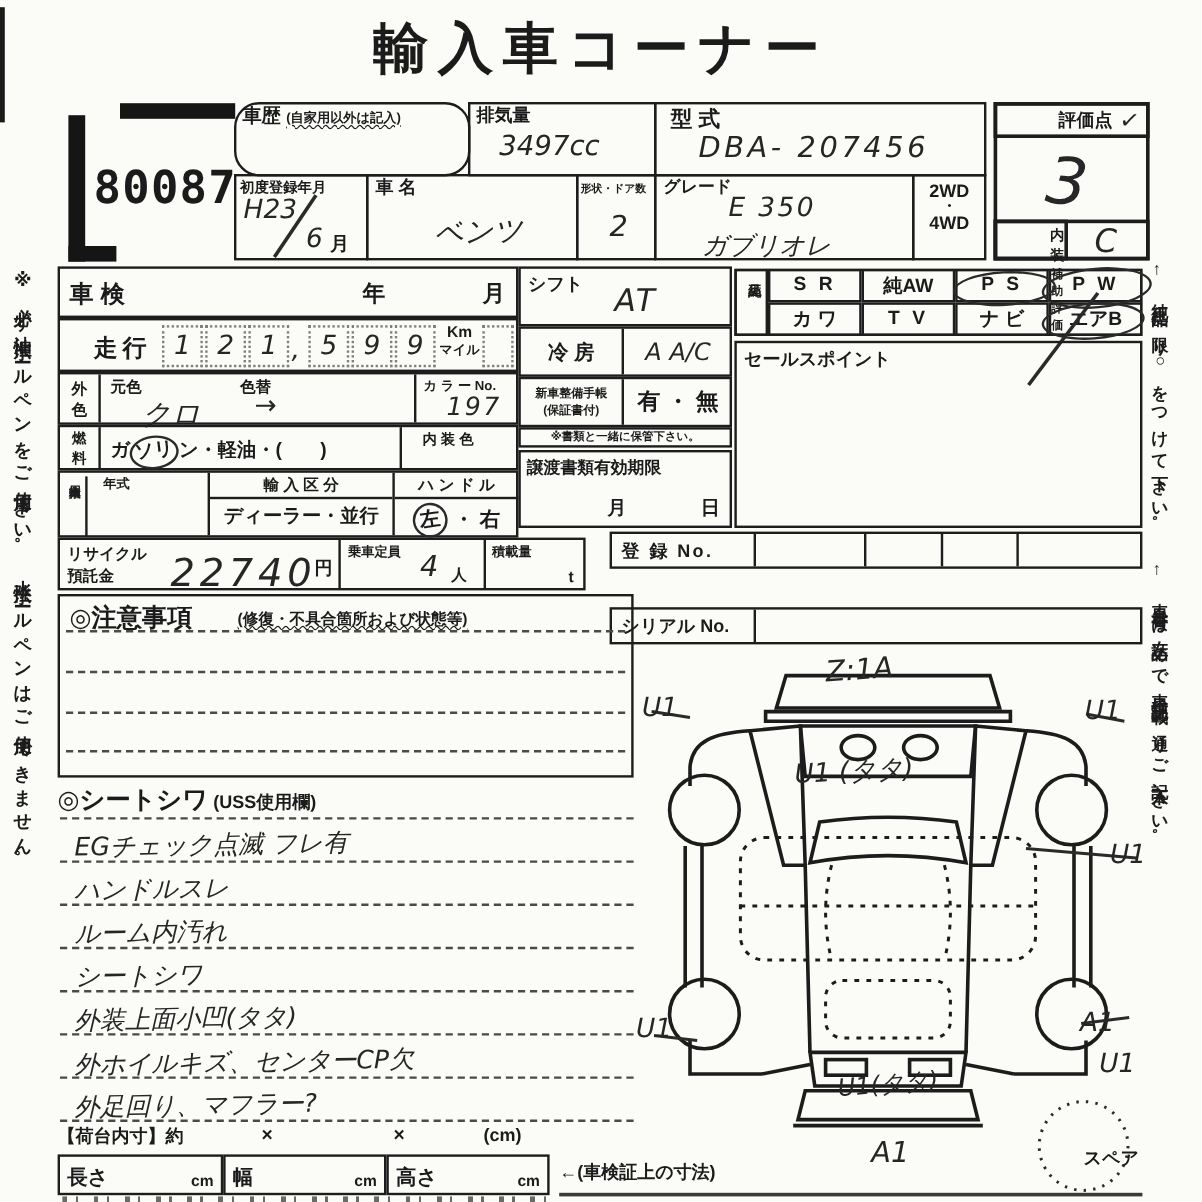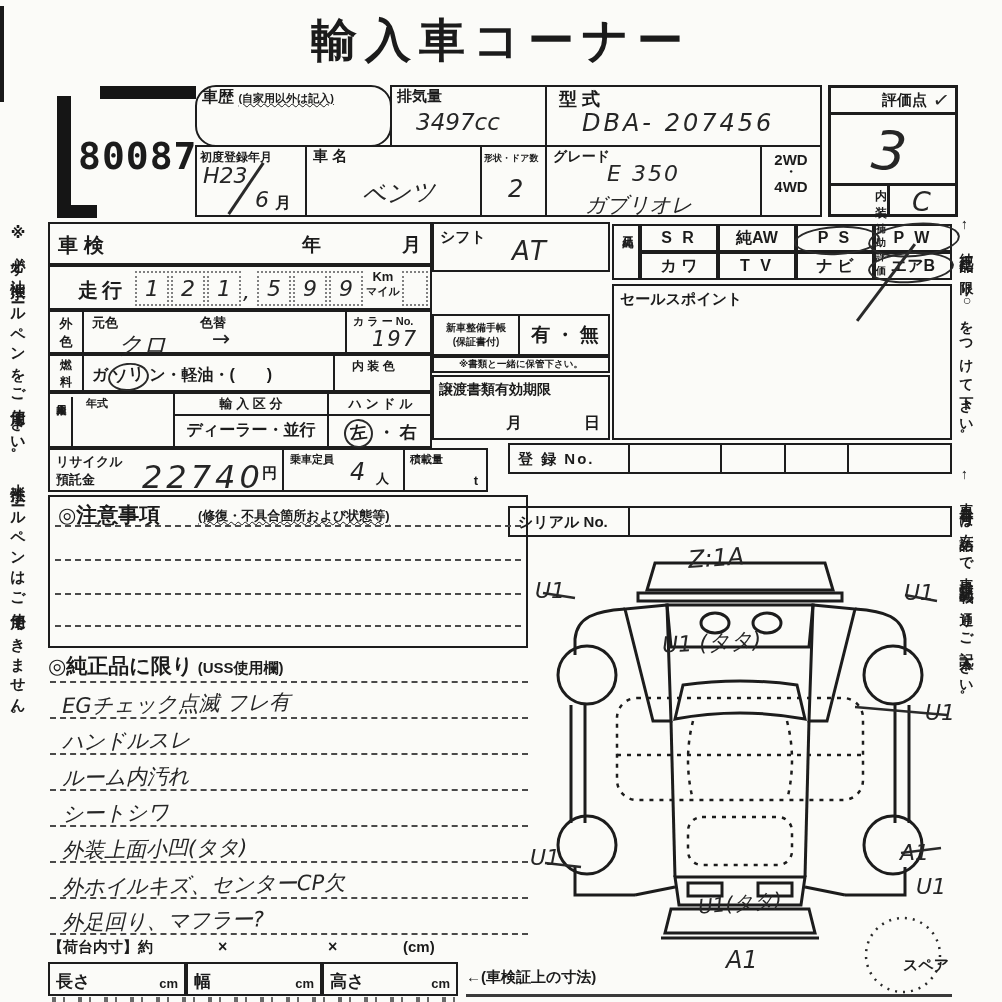--- a/index.html
+++ b/index.html
@@ -170,20 +170,26 @@
     <span class="lbl" style="position:absolute;left:326px;top:20px;font-size:13px;">人</span>
     <div style="position:absolute;left:353px;top:0;width:2px;height:100%;background:#1d1d1d;"></div>
     <span class="lbl" style="position:absolute;left:360px;top:2px;font-size:11px;">積載量</span>
     <span class="lbl" style="position:absolute;right:8px;bottom:2px;font-size:13px;">t</span>
   </div>
 
   <div class="cell" style="left:432px;top:222px;width:178px;height:50px;">
     <span class="lbl" style="position:absolute;left:6px;top:4px;font-size:15px;">シフト</span>
     <div class="hw" style="position:absolute;left:78px;top:12px;font-size:26px;letter-spacing:2px;">AT</div>
   </div>
+  <div class="cell" style="left:432px;top:272px;width:178px;height:42px;">
+    <div class="flexc" style="position:absolute;left:0;top:0;width:84px;height:100%;border-right:2px solid #1d1d1d;">
+      <span class="lbl" style="font-size:17px;">冷 房</span>
+    </div>
+    <div class="hw flexc" style="position:absolute;left:84px;top:0;width:94px;height:100%;font-size:20px;">A A/C</div>
+  </div>
   <div class="cell" style="left:432px;top:314px;width:178px;height:42px;">
     <div style="position:absolute;left:0;top:0;width:84px;height:100%;border-right:2px solid #1d1d1d;text-align:center;">
       <div class="lbl" style="font-size:10px;margin-top:5px;">新車整備手帳</div>
       <div class="lbl" style="font-size:10px;">(保証書付)</div>
     </div>
     <div class="lbl flexc" style="position:absolute;left:84px;top:0;width:94px;height:100%;font-size:19px;">有 ・ 無</div>
   </div>
   <div class="cell flexc" style="left:432px;top:356px;width:178px;height:17px;">
     <span class="lbl" style="font-size:9.5px;white-space:nowrap;">※書類と一緒に保管下さい。</span>
   </div>
@@ -230,21 +236,21 @@
   <div class="cell" style="left:48px;top:495px;width:480px;height:153px;">
     <span class="lbl" style="position:absolute;left:8px;top:4px;font-size:21px;">◎注意事項</span>
     <span class="lbl wavy" style="position:absolute;left:148px;top:10px;font-size:13px;">(修復・不具合箇所および状態等)</span>
     <div class="drule" style="left:5px;top:28px;width:466px;"></div>
     <div class="drule" style="left:5px;top:62px;width:466px;"></div>
     <div class="drule" style="left:5px;top:96px;width:466px;"></div>
     <div class="drule" style="left:5px;top:128px;width:466px;"></div>
   </div>
 
   <div class="abs" style="left:48px;top:652px;">
-    <span class="lbl" style="font-size:21px;">◎純正品に限り</span>
+    <span class="lbl" style="font-size:21px;">◎シートシワ</span>
     <span class="lbl" style="font-size:15px;">(USS使用欄)</span>
   </div>
   <div class="drule" style="left:50px;top:681px;width:478px;"></div>
   <div class="abs hw" style="left:62px;top:690px;font-size:21px;transform:rotate(-1deg);">EGチェック点滅 フレ有</div>
   <div class="drule" style="left:50px;top:717px;width:478px;"></div>
   <div class="abs hw" style="left:62px;top:727px;font-size:21px;transform:rotate(-1deg);">ハンドルスレ</div>
   <div class="drule" style="left:50px;top:753px;width:478px;"></div>
   <div class="abs hw" style="left:62px;top:763px;font-size:21px;transform:rotate(-1deg);">ルーム内汚れ</div>
   <div class="drule" style="left:50px;top:789px;width:478px;"></div>
   <div class="abs hw" style="left:62px;top:799px;font-size:21px;transform:rotate(-1deg);">シートシワ</div>

